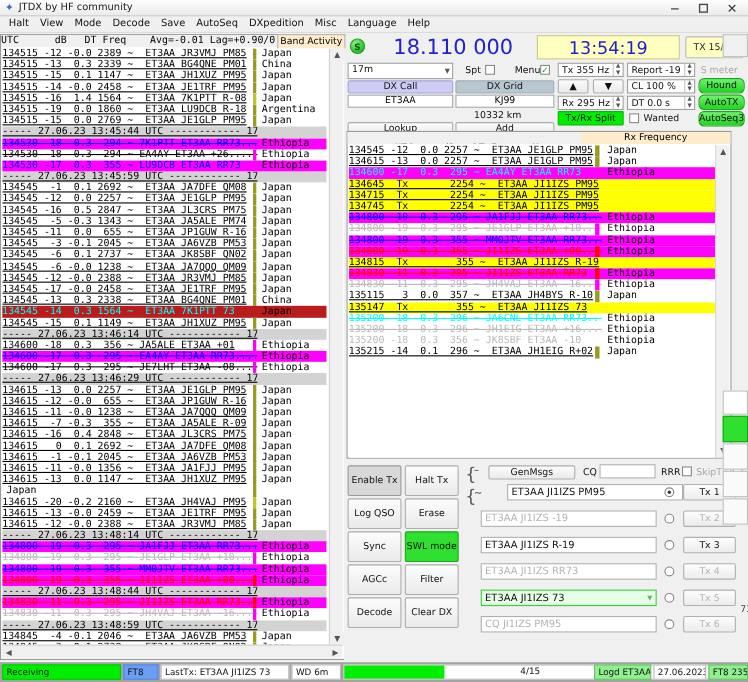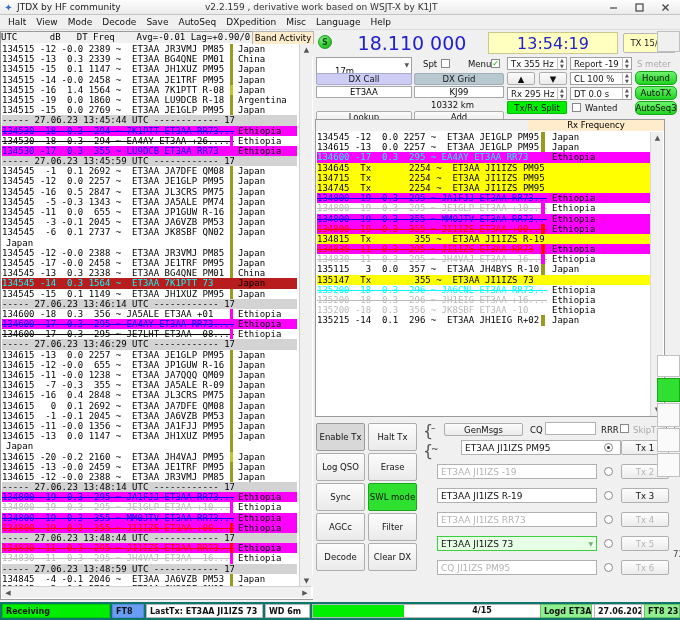--- a/index.html
+++ b/index.html
@@ -69,21 +69,21 @@
   .row .msg { display: inline-block; width: 232px; overflow: hidden; white-space: pre; flex: none; }
   .row .cty { display: inline-block; padding-left: 4px; white-space: pre; flex: none; }
   .row .bar { position: absolute; left: 228px; top: 0; width: 3px; height: 10.2px; }
 
   .sep { background: #d3d3d3; color: #000; }
   .c-white { background: #fff; }
   .c-mag { background: #ff00ff; }
   .c-olive { background: #b91c1c; }
   .c-yellow { background: #ffff00; }
   .t-blue { color: #0000ff; }
-  .t-black { color: #000; }
+  .t-black { color: #000; text-decoration: underline; }
   .t-grey { color: #b9b9b9; }
   .t-red { color: #ff0000; }
   .t-cyan { color: #00ffff; }
   .strike { text-decoration: line-through; }
   .bar-olive { background: #9a9a1e; }
   .bar-mag { background: #ff00ff; }
   .bar-red { background: #ff0000; }
   .bar-none { background: transparent; }
   .bar-olive-lt { background: #c3c32a; }
 
@@ -119,22 +119,22 @@
     position: absolute; left: 175px; top: 1px; width: 130px; height: 22px;
     background: #ffffc0; border: 1px solid #c8c890;
     font-size: 16px; color: #2222cc; text-align: center; line-height: 21px;
   }
   .txbox {
     position: absolute; left: 310px; top: 2px; width: 53px; height: 20px;
     background: #ffffc0; border: 1px solid #b8b8b8; border-radius: 2px;
     font-size: 8.5px; text-align: center; line-height: 19px; color: #222;
   }
   .combo {
-    background: #fff; border: 1px solid #a0a0a0; height: 27px; font-size: 8.5px;
-    display: flex; align-items: center; padding-left: 18px; position: relative; color: #111;
+    background: #fff; border: 1px solid #a0a0a0; height: 15px; font-size: 8.5px;
+    display: flex; align-items: flex-start; padding-left: 3px; position: relative; color: #111;
   }
   .combo .caret { position: absolute; right: 2px; top: 3px; font-size: 6px; color: #555; }
   .chk { width: 9px; height: 9px; border: 1px solid #888; background: #fff; display: inline-block; }
   .chk.on { background: #fff; }
   .chk.on::after { content: "✓"; font-size: 8px; color: #0a0; display: block; line-height: 8px; text-align: center; }
   .lbl { font-size: 8.5px; color: #111; white-space: nowrap; }
 
   .btn {
     background: linear-gradient(#fcfcfc, #eaeaea); border: 1px solid #adadad;
     border-radius: 2px; font-size: 8.5px; text-align: center; color: #111;
@@ -197,41 +197,40 @@
   .radio { width: 9px; height: 9px; border: 1px solid #888; border-radius: 50%; background: #fff; position: relative; }
   .radio.on::after { content: ""; position: absolute; left: 2px; top: 2px; width: 3px; height: 3px;
                      border-radius: 50%; background: #333; }
   .txbtn {
     background: linear-gradient(#fdfdfd, #ececec); border: 1px solid #b0b0b0; border-radius: 2px;
     height: 15px; font-size: 8.5px; display: flex; align-items: center; justify-content: center; color: #111;
   }
   .txbtn.dim { color: #b4b4b4; }
 
   
-  .statusbar { position: absolute; left: 0; top: 602px; width: 680px; height: 18px; background: #0f766e; font-weight: bold; }
+  .statusbar { position: absolute; left: 0; top: 602px; width: 680px; height: 18px; background: #a3a3a3; }
   .sbcell { position: absolute; height: 14px; top: 2px; border: 1px solid #b8b8b8;
             background: #fff; font-size: 8px; display: flex; align-items: center;
             padding-left: 3px; color: #111; white-space: nowrap; overflow: hidden; }
   .sbcell.green { background: #00ee00; border-color: #0c0; }
   .sbcell.blue { background: #6a9ef5; border-color: #5588dd; }
   .sbcell.lgreen { background: #90f090; border-color: #6ac06a; }
   .sbprog { position: absolute; height: 14px; top: 2px; border: 1px solid #b8b8b8; background: #fff; }
   .sbprog .fill { position: absolute; left: 0; top: 0; height: 12px; background: #00ee00; }
   .sbprog .ptxt { position: absolute; left: 0; top: 0; width: 100%; height: 12px;
                   text-align: center; font-size: 8px; line-height: 12px; color: #111; }
 </style>
 </head>
 <body>
 
 <div id="app">
 
   <div class="titlebar">
     <div class="tb-icon">✦</div>
     <div class="tb-title">JTDX  by HF community</div>
-    <div class="tb-sub">v2.2.159 , derivative work based on WSJT-X by K1JT</div>
     <div class="tb-ctrls">
       <div class="tb-btn">
         <svg width="11" height="11" viewBox="0 0 11 11">
             <line x1="2" y1="6" x2="9" y2="6" stroke="#444" stroke-width="1.2"></line>
           </svg>
       </div>
       <div class="tb-btn">
         <svg width="11" height="11" viewBox="0 0 11 11">
             <rect x="2" y="2" width="7" height="7" fill="none" stroke="#444" stroke-width="1.2"></rect>
           </svg>
@@ -273,21 +272,21 @@
         <div class="row c-white"><span class="msg t-black strike">134530 -18  0.3  294 ~ EA4AY ET3AA +26.............</span><span class="bar bar-mag"></span><span class="cty">Ethiopia</span></div>
         <div class="row c-mag"><span class="msg t-blue">134530 -17  0.3  355 ~ LU9DCB ET3AA RR73</span><span class="bar bar-none"></span><span class="cty">Ethiopia</span></div>
         <div class="row sep"><span class="msg t-black">----- 27.06.23 13:45:59 UTC ------------ 17m ----</span><span class="bar bar-none"></span><span class="cty"></span></div>
         <div class="row c-white"><span class="msg t-black">134545  -1  0.1 2692 ~  ET3AA JA7DFE QM08</span><span class="bar bar-olive"></span><span class="cty">Japan</span></div>
         <div class="row c-white"><span class="msg t-black">134545 -12  0.0 2257 ~  ET3AA JE1GLP PM95</span><span class="bar bar-olive"></span><span class="cty">Japan</span></div>
         <div class="row c-white"><span class="msg t-black">134545 -16  0.5 2847 ~  ET3AA JL3CRS PM75</span><span class="bar bar-olive"></span><span class="cty">Japan</span></div>
         <div class="row c-white"><span class="msg t-black">134545  -5 -0.3 1343 ~  ET3AA JA5ALE PM74</span><span class="bar bar-olive"></span><span class="cty">Japan</span></div>
         <div class="row c-white"><span class="msg t-black">134545 -11  0.0  655 ~  ET3AA JP1GUW R-16</span><span class="bar bar-olive"></span><span class="cty">Japan</span></div>
         <div class="row c-white"><span class="msg t-black">134545  -3 -0.1 2045 ~  ET3AA JA6VZB PM53</span><span class="bar bar-olive"></span><span class="cty">Japan</span></div>
         <div class="row c-white"><span class="msg t-black">134545  -6  0.1 2737 ~  ET3AA JK8SBF QN02</span><span class="bar bar-olive"></span><span class="cty">Japan</span></div>
-        <div class="row c-white"><span class="bar bar-olive"></span><span class="cty">Japan</span></div>
+        <div class="row c-white"><span class="msg t-black">134545  -6 -0.0 1238 ~  ET3AA JA7QQQ QM09</span><span class="bar bar-olive"></span><span class="cty">Japan</span></div>
         <div class="row c-white"><span class="msg t-black">134545 -12 -0.0 2388 ~  ET3AA JR3VMJ PM85</span><span class="bar bar-olive"></span><span class="cty">Japan</span></div>
         <div class="row c-white"><span class="msg t-black">134545 -17 -0.0 2458 ~  ET3AA JE1TRF PM95</span><span class="bar bar-olive"></span><span class="cty">Japan</span></div>
         <div class="row c-white"><span class="msg t-black">134545 -13  0.3 2338 ~  ET3AA BG4QNE PM01</span><span class="bar bar-olive"></span><span class="cty">China</span></div>
         <div class="row c-olive"><span class="msg t-cyan">134545 -14  0.3 1564 ~  ET3AA 7K1PTT 73</span><span class="bar bar-none"></span><span class="cty">Japan</span></div>
         <div class="row c-white"><span class="msg t-black">134545 -15  0.1 1149 ~  ET3AA JH1XUZ PM95</span><span class="bar bar-olive"></span><span class="cty">Japan</span></div>
         <div class="row sep"><span class="msg t-black">----- 27.06.23 13:46:14 UTC ------------ 17m ----</span><span class="bar bar-none"></span><span class="cty"></span></div>
         <div class="row c-white"><span class="msg t-black">134600 -18  0.3  356 ~ JA5ALE ET3AA +01</span><span class="bar bar-mag"></span><span class="cty">Ethiopia</span></div>
         <div class="row c-mag"><span class="msg t-blue strike">134600 -17  0.3  295 ~ EA4AY ET3AA RR73...........</span><span class="bar bar-none"></span><span class="cty">Ethiopia</span></div>
         <div class="row c-white"><span class="msg t-black strike">134600 -17  0.3  295 ~ JE7LHT ET3AA -08...........</span><span class="bar bar-mag"></span><span class="cty">Ethiopia</span></div>
         <div class="row sep"><span class="msg t-black">----- 27.06.23 13:46:29 UTC ------------ 17m ----</span><span class="bar bar-none"></span><span class="cty"></span></div>

